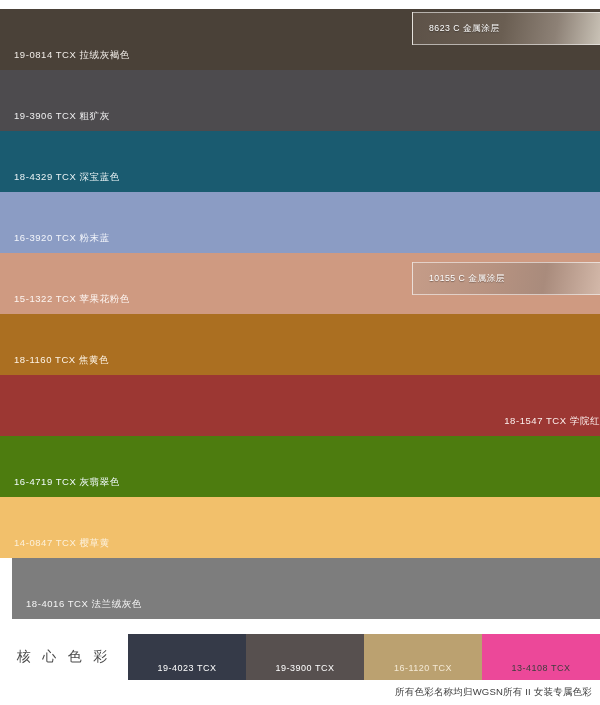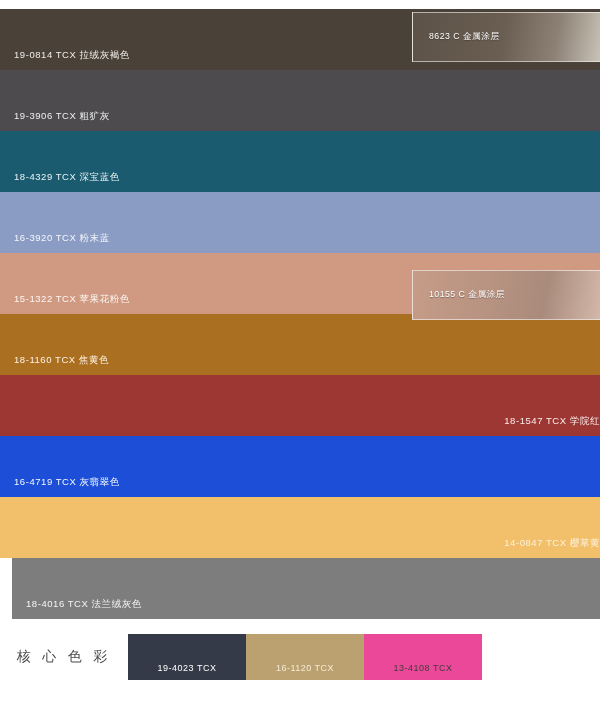--- a/index.html
+++ b/index.html
@@ -26,40 +26,40 @@
     padding: 0 0 11px 14px;
     white-space: nowrap;
     line-height: 1;
   }
 
   
   .metallic {
     position: absolute;
     right: 0;
     width: 188px;
-    height: 50px;
+    height: 33px;
     display: flex;
     align-items: center;
     border: 1px solid rgba(255,255,255,0.55);
     border-right: none;
   }
   .metallic-label {
     font-size: 8.7px;
     letter-spacing: 0.5px;
     color: #ffffff;
     padding-left: 16px;
     white-space: nowrap;
     text-shadow: 0 1px 1px rgba(0,0,0,0.35);
   }
   #metallic-1 {
     top: 12px;
     background: linear-gradient(100deg, #5d5248 0%, #6a5e52 48%, #8d8176 76%, #c9c2b6 100%);
   }
   #metallic-2 {
-    top: 270px;
+    top: 262px;
     background: linear-gradient(100deg, #c59c88 0%, #b89381 40%, #a98b7c 70%, #d3b8a9 100%);
     margin-left: 17px;
   }
 
   
   .core { position: absolute; left: 0; top: 634px; width: 600px; height: 46px; display: flex; }
   .core-title {
     width: 128px;
     display: flex;
     align-items: center;
@@ -111,24 +111,24 @@
       </div>
       <div class="band" style="background: rgb(207, 154, 129);">
         <div class="band-label" style="color: rgb(253, 246, 242);">15-1322 TCX 苹果花粉色</div>
       </div>
       <div class="band" style="background: rgb(171, 111, 33);">
         <div class="band-label" style="color: rgb(253, 244, 230);">18-1160 TCX 焦黄色</div>
       </div>
       <div class="band" style="background: rgb(156, 55, 51); justify-content: flex-end;">
         <div class="band-label" style="color: rgb(251, 238, 236);">18-1547 TCX 学院红</div>
       </div>
-      <div class="band" style="background: #1d4ed8;">
+      <div class="band" style="background: #4d7c0f;">
         <div class="band-label" style="color: rgb(241, 250, 251);">16-4719 TCX 灰翡翠色</div>
       </div>
-      <div class="band" style="background: rgb(242, 192, 107); justify-content: flex-end;">
+      <div class="band" style="background: rgb(242, 192, 107);">
         <div class="band-label" style="color: rgb(252, 240, 218);">14-0847 TCX 樱草黄</div>
       </div>
       <div class="band" style="background: rgb(125, 125, 125); margin-left: 12px;">
         <div class="band-label" style="color: rgb(245, 245, 245);">18-4016 TCX 法兰绒灰色</div>
       </div>
     </div>
 
   <div class="metallic" id="metallic-1">
     <span class="metallic-label">8623 C 金属涂层</span>
   </div>
@@ -136,23 +136,27 @@
   <div class="metallic" id="metallic-2">
     <span class="metallic-label">10155 C 金属涂层</span>
   </div>
 
   <div class="core">
     <div class="core-title">核 心 色 彩</div>
     <div class="core-swatches">
         <div class="core-swatch" style="background: rgb(53, 58, 72);">
           <span style="color: rgb(255, 255, 255);">19-4023 TCX</span>
         </div>
+        <div class="core-swatch" style="background: rgb(87, 80, 79);">
+          <span style="color: rgb(255, 255, 255);">19-3900 TCX</span>
+        </div>
         <div class="core-swatch" style="background: rgb(187, 161, 112);">
           <span style="color: rgb(244, 234, 214);">16-1120 TCX</span>
         </div>
         <div class="core-swatch" style="background: #ec4899;">
           <span style="color: rgb(61, 61, 61);">13-4108 TCX</span>
         </div>
       </div>
   </div>
 
+  <div class="footnote">所有色彩名称均归WGSN所有 II 女装专属色彩</div>
 
 </div>
 
 </body></html>

